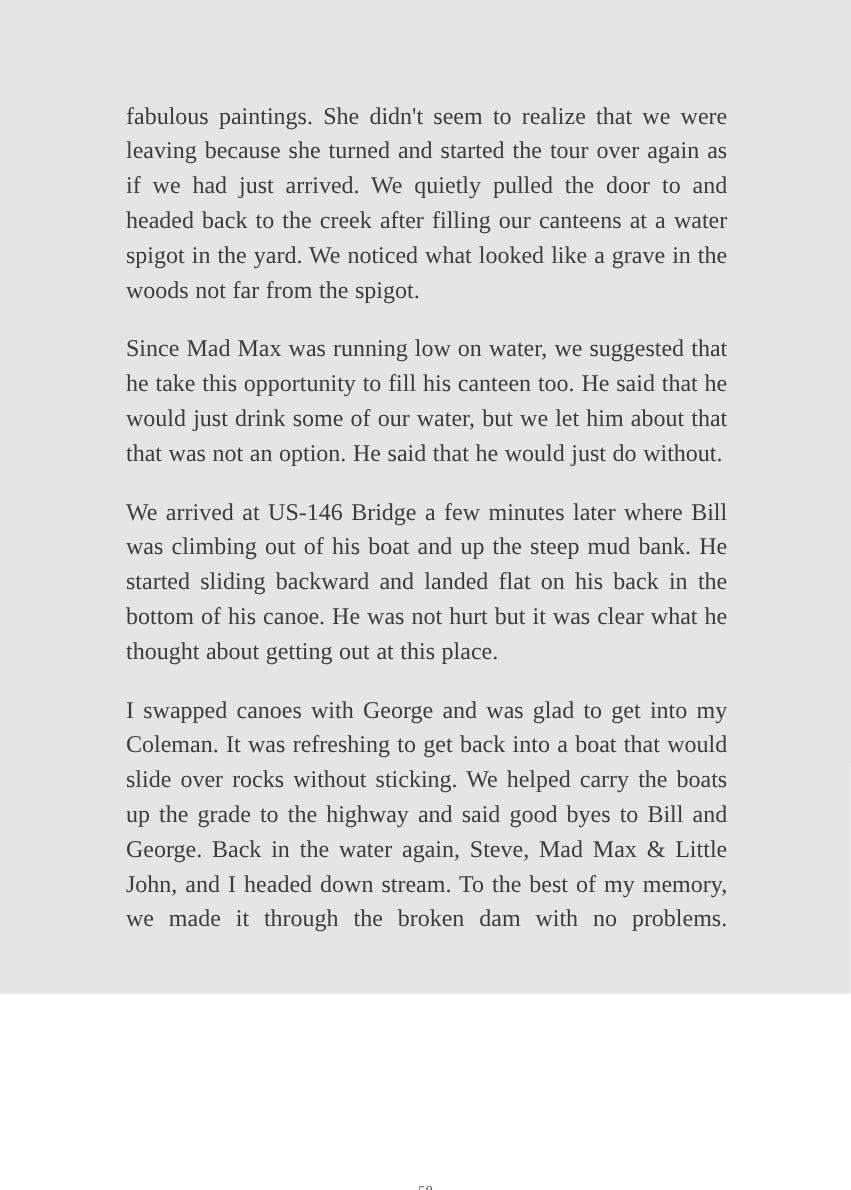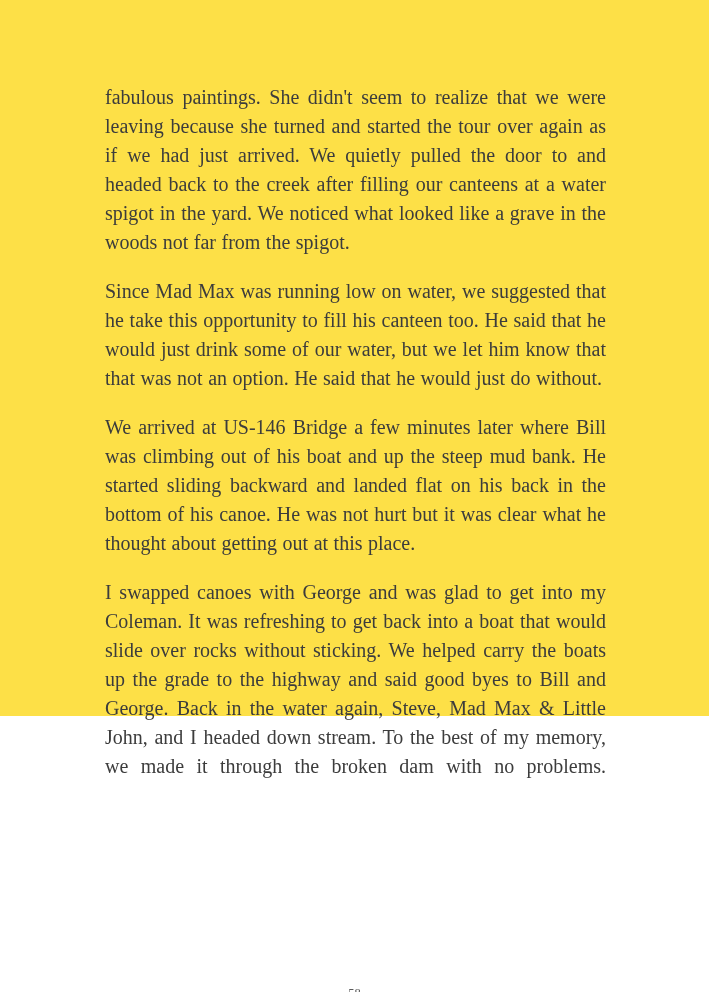--- a/index.html
+++ b/index.html
@@ -10,22 +10,22 @@
     body {
       width: 709px;
       height: 992px;
       position: relative;
       font-family: "Liberation Serif", serif;
       overflow: hidden;
     }
     .page {
       position: relative;
       width: 709px;
-      height: 716px;
-      background: #fde047;
+      height: 828px;
+      background: #e5e5e5;
       box-sizing: border-box;
     }
     .content {
       position: absolute;
       left: 105px;
       top: 83px;
       width: 501px;
     }
     p.para {
       margin: 0 0 20px 0;
@@ -49,18 +49,18 @@
       font-size: 12.5px;
       color: #5a5a5a;
     }
   </style>
 </head>
 <body>
 
 <div class="page">
   <div class="content">
     <p class="para">fabulous paintings. She didn't seem to realize that we were leaving because she turned and started the tour over again as if we had just arrived. We quietly pulled the door to and headed back to the creek after filling our canteens at a water spigot in the yard. We noticed what looked like a grave in the woods not far from the spigot.</p>
-    <p class="para">Since Mad Max was running low on water, we suggested that he take this opportunity to fill his canteen too. He said that he would just drink some of our water, but we let him know that that was not an option. He said that he would just do without.</p>
+    <p class="para">Since Mad Max was running low on water, we suggested that he take this opportunity to fill his canteen too. He said that he would just drink some of our water, but we let him about that that was not an option. He said that he would just do without.</p>
     <p class="para">We arrived at US-146 Bridge a few minutes later where Bill was climbing out of his boat and up the steep mud bank. He started sliding backward and landed flat on his back in the bottom of his canoe. He was not hurt but it was clear what he thought about getting out at this place.</p>
     <p class="para continues">I swapped canoes with George and was glad to get into my Coleman. It was refreshing to get back into a boat that would slide over rocks without sticking. We helped carry the boats up the grade to the highway and said good byes to Bill and George. Back in the water again, Steve, Mad Max &amp; Little John, and I headed down stream. To the best of my memory, we made it through the broken dam with no problems.</p>
   </div>
   <div class="page-number">58</div>
 </div>
 
 </body></html>

